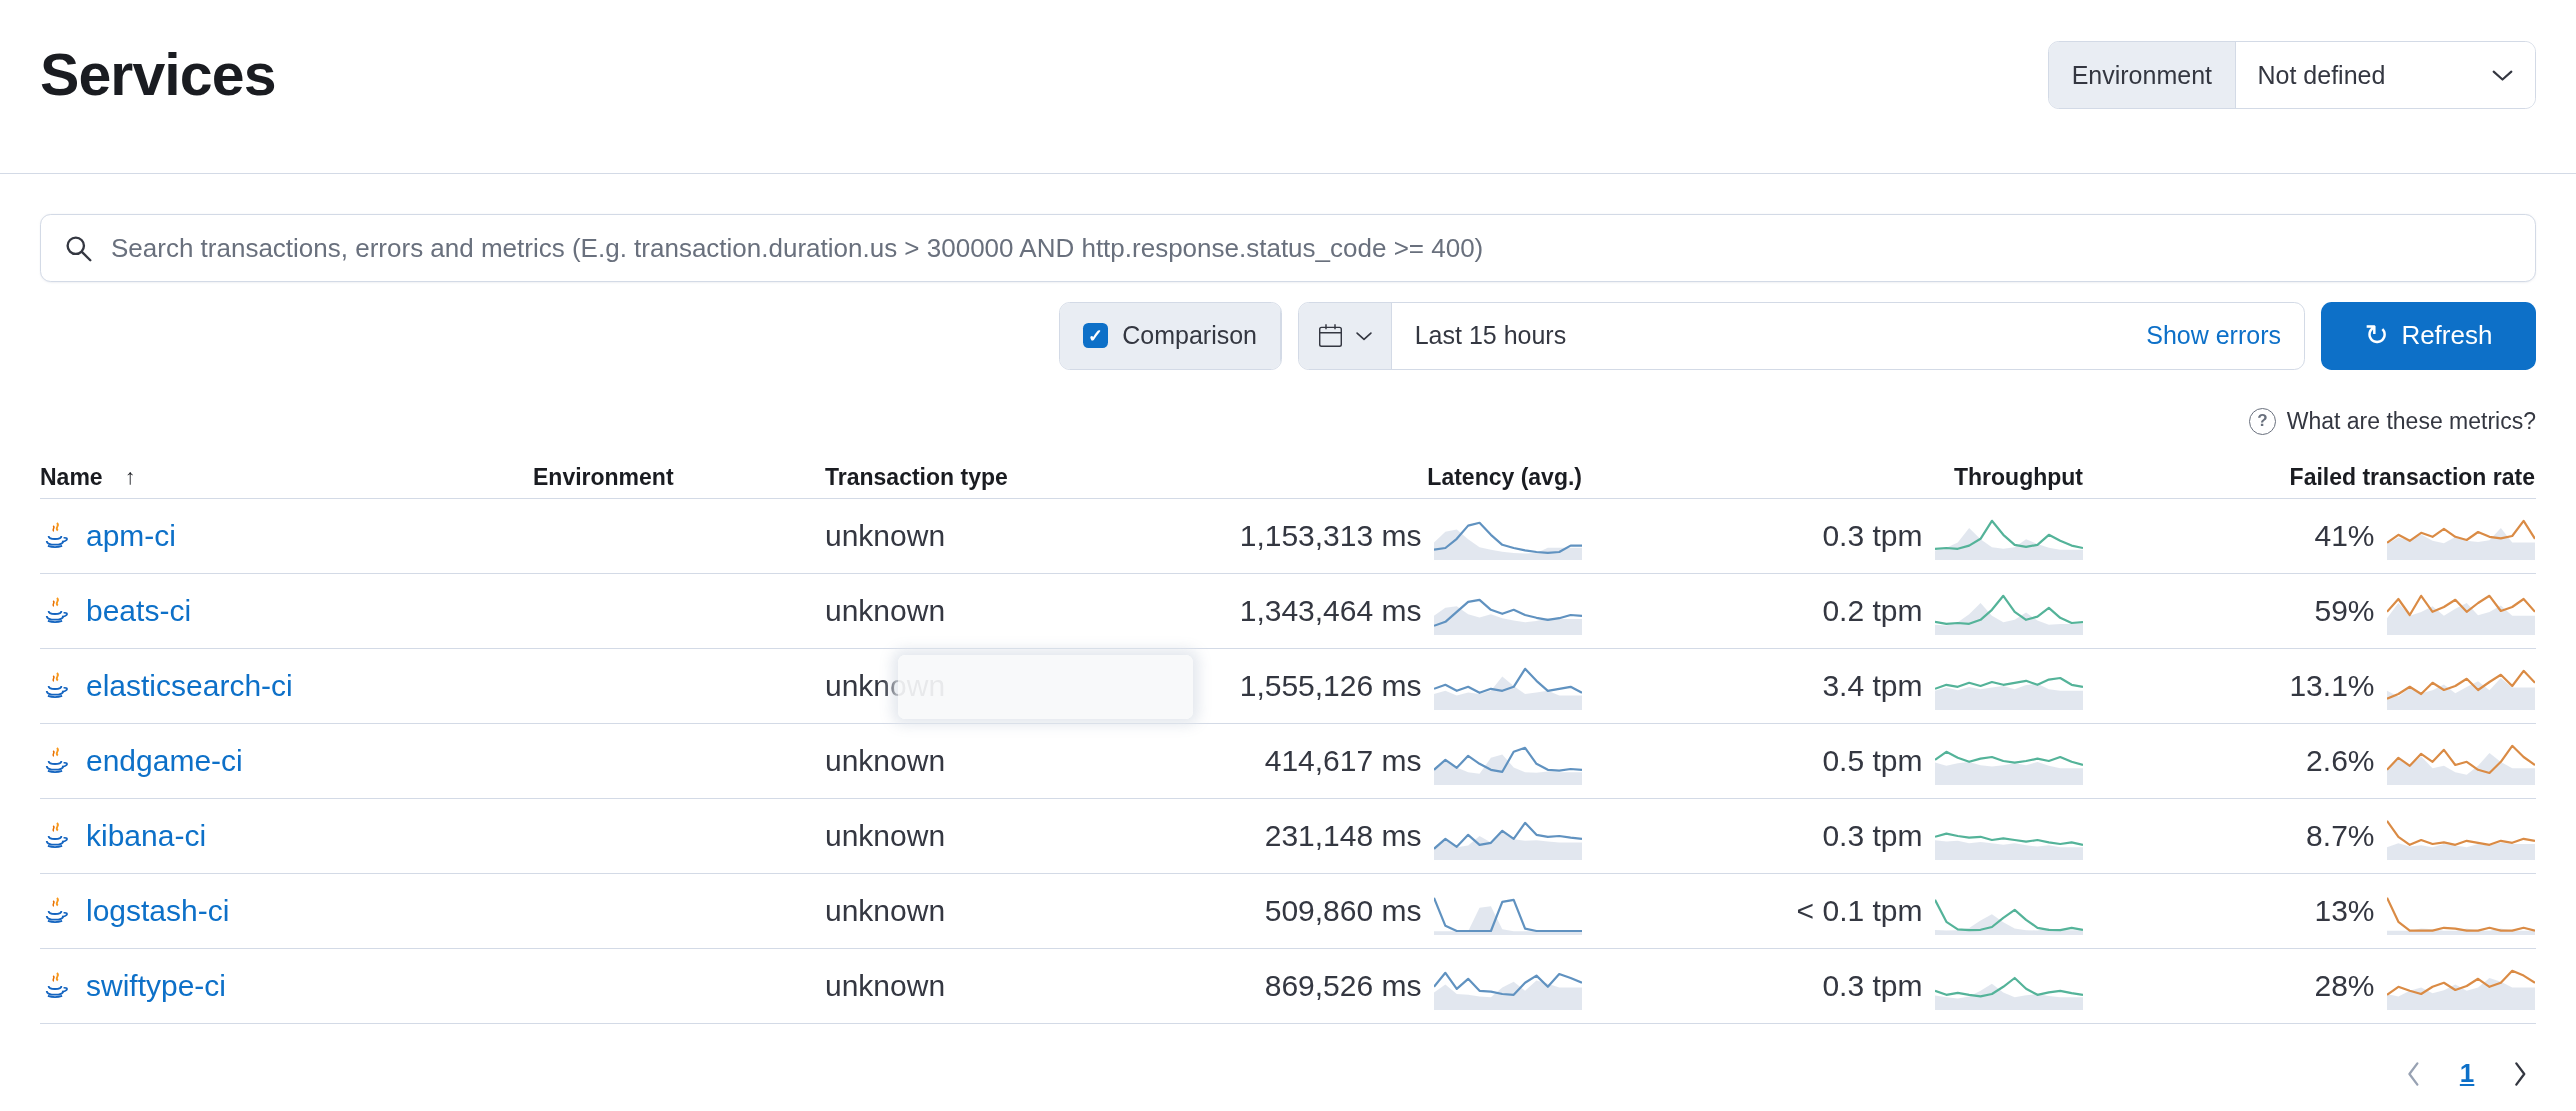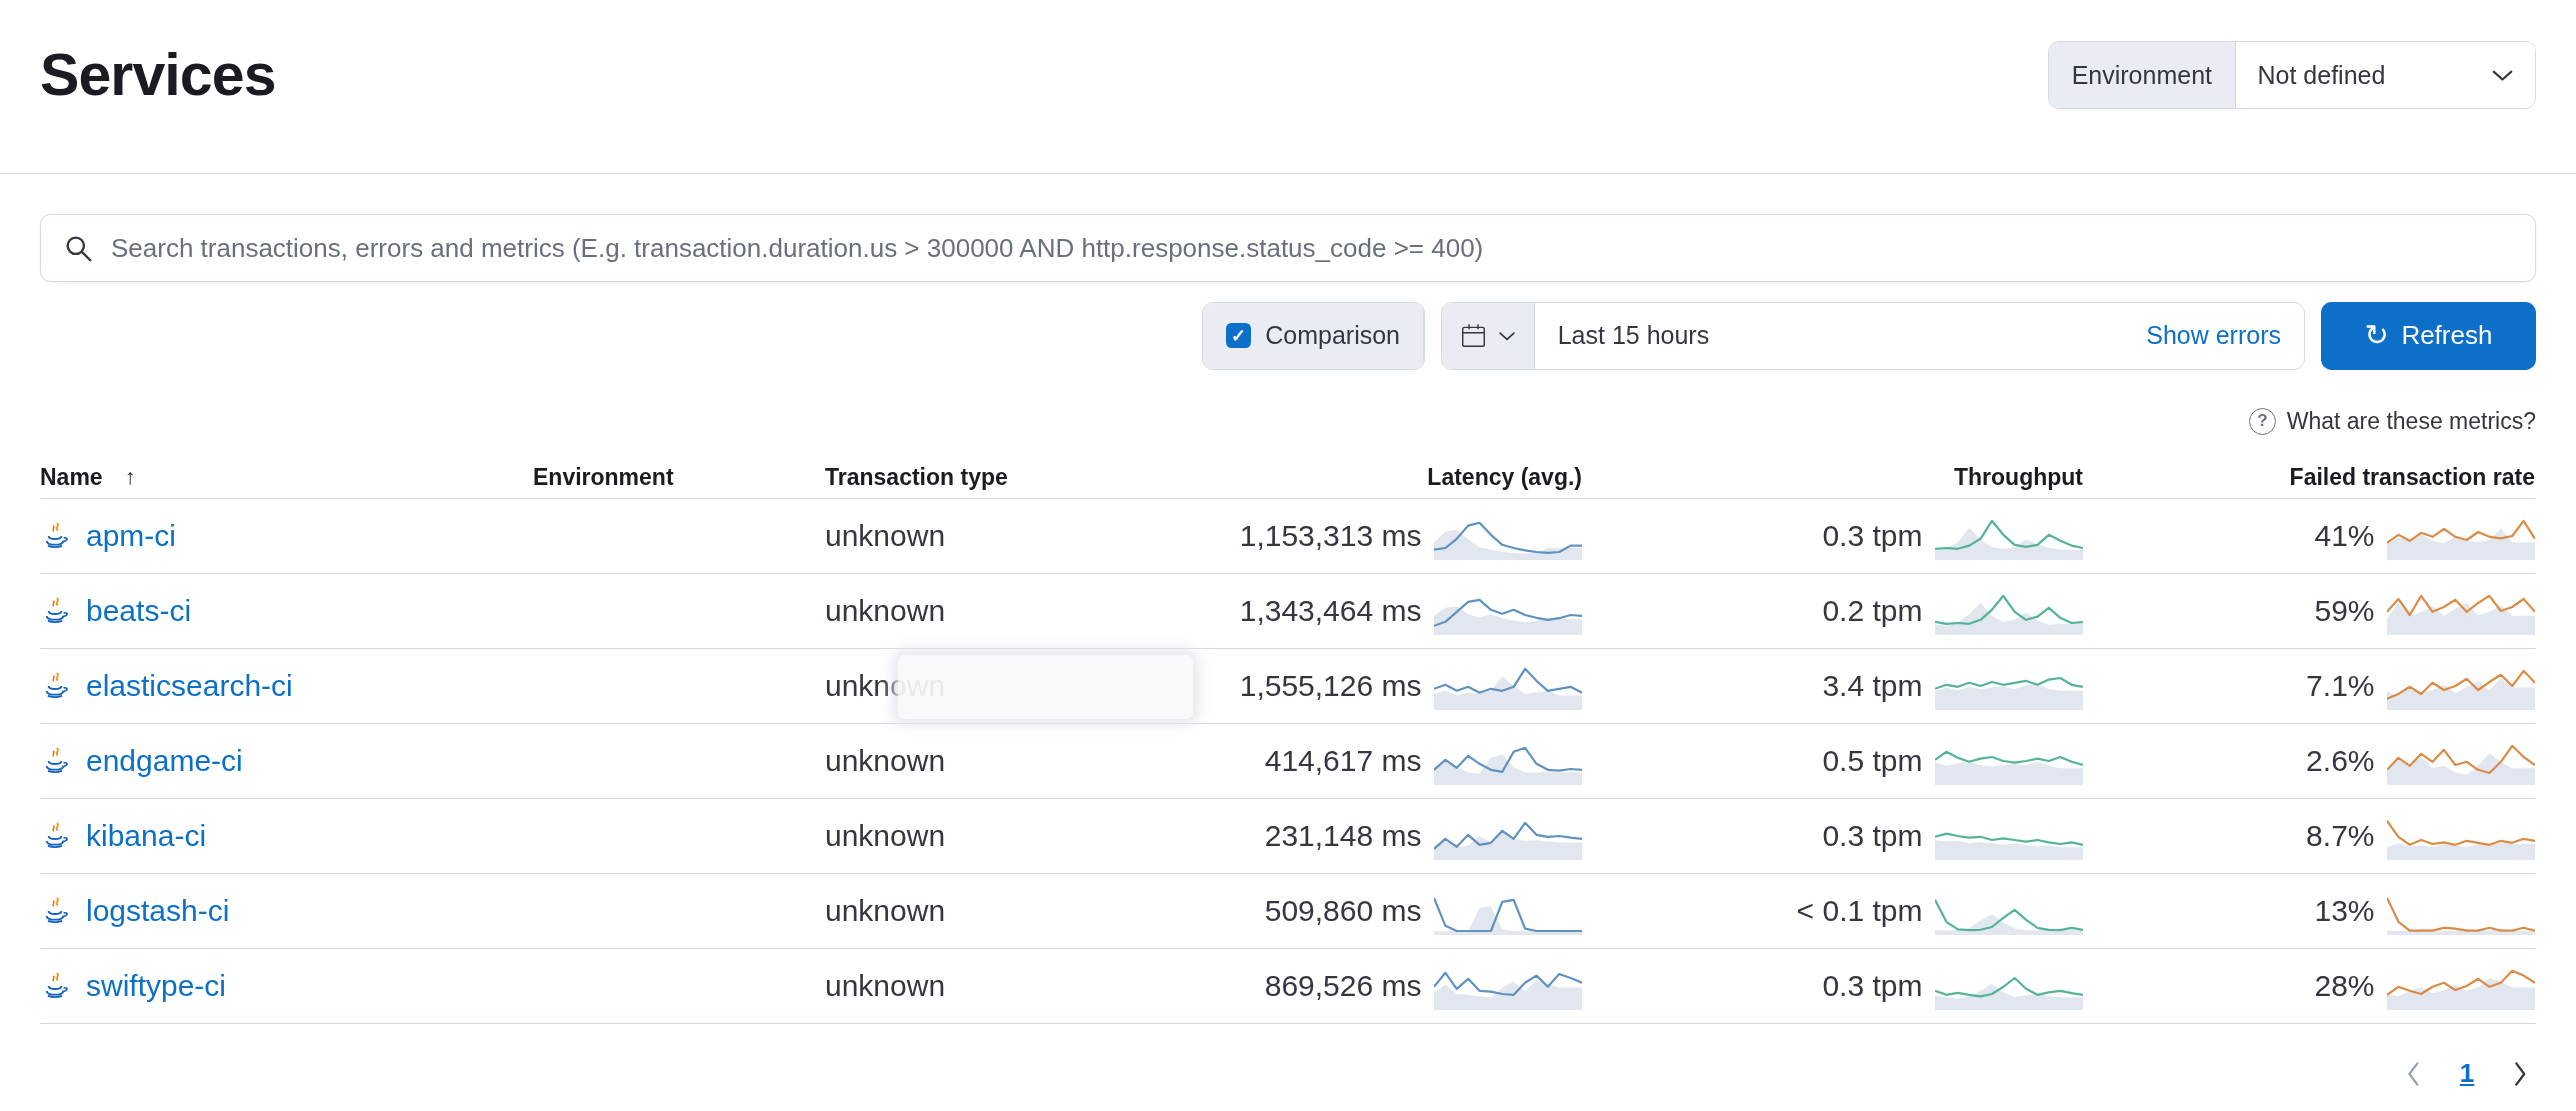--- a/index.html
+++ b/index.html
@@ -33,21 +33,21 @@
   .search-box input::placeholder { color:#69707d; opacity:1; }
 
   
   .controls-row { margin-top:19.7px; padding:0 40px; display:flex; justify-content:flex-end;
                   gap:16px; height:68px; }
   .checkbox { width:25px; height:25px; border-radius:5.4px; background:var(--primary,#0d70c8);
               display:flex; align-items:center; justify-content:center; color:#fff;
               font-size:18px; font-weight:700; flex:0 0 auto; }
   .cmp-label-seg { gap:14.3px; }
   .cmp-group .ig-value.select { min-width:299px; }
-  .date-group { width:864px; }
+  .date-group { width:1007px; }
   .date-quick { background:#e9edf3; display:flex; align-items:center; gap:10.7px;
                 padding:0 18px; border-right:0.9px solid #d3dae6; }
   .cal-icon { width:27px; height:27px; }
   .cal-icon rect, .cal-icon line { stroke:#343741; stroke-width:1.6; fill:none; }
   .date-main { flex:1; display:flex; align-items:center; padding:0 23px; }
   .show-dates { color:var(--link,#0d70c8); font-weight:500; padding-right:23px;
                 display:flex; align-items:center; text-decoration:none; white-space:nowrap; }
   .refresh-btn { height:68px; min-width:215px; border:none; border-radius:10.7px;
                  background:var(--primary,#0d70c8); color:#fff; font-size:26px; font-weight:500;
                  font-family:"Liberation Sans", sans-serif; display:flex; align-items:center;
@@ -259,21 +259,21 @@
           </svg>
     </div>
     <div class="num-cell">
       <span class="thr-val">3.4 tpm</span>
       <svg class="spark spark-thr" viewBox="0 0 100 30" preserveAspectRatio="none">
             <path d="M0,30 L0,18 L7.6923076923076925,16 L15.384615384615385,17.6 L23.076923076923077,15.6 L30.76923076923077,17 L38.46153846153847,16 L46.15384615384615,15 L53.84615384615385,17 L61.53846153846154,14.399999999999999 L69.23076923076923,13.600000000000001 L76.92307692307693,17 L84.61538461538461,18 L92.3076923076923,18 L100,18 L100,30 Z" fill="#d3dae6" opacity="0.65"></path>
             <polyline points="0,16.75 7.6923076923076925,14.249999999999998 15.384615384615385,15.5 23.076923076923077,13 30.76923076923077,15 38.46153846153847,12.5 46.15384615384615,14.249999999999998 53.84615384615385,13 61.53846153846154,11.75 69.23076923076923,14.249999999999998 76.92307692307693,11 84.61538461538461,10 92.3076923076923,14.249999999999998 100,15.5" fill="none" stroke="#54b399" stroke-width="2.2" vector-effect="non-scaling-stroke" stroke-linejoin="round"></polyline>
           </svg>
     </div>
     <div class="num-cell">
-      <span class="fail-val">7.1%</span>
+      <span class="fail-val">13.1%</span>
       <svg class="spark spark-fail" viewBox="0 0 100 30" preserveAspectRatio="none">
             <path d="M0,30 L0,18 L7.6923076923076925,21.6 L15.384615384615385,16 L23.076923076923077,19.6 L30.76923076923077,17.6 L38.46153846153847,14.000000000000002 L46.15384615384615,19.6 L53.84615384615385,15.6 L61.53846153846154,11.999999999999996 L69.23076923076923,17.6 L76.92307692307693,9.999999999999996 L84.61538461538461,16 L92.3076923076923,16 L100,16 L100,30 Z" fill="#d3dae6" opacity="0.65"></path>
             <polyline points="0,23 7.6923076923076925,20 15.384615384615385,15.5 23.076923076923077,20 30.76923076923077,13 38.46153846153847,17.5 46.15384615384615,15 53.84615384615385,10.5 61.53846153846154,17.5 69.23076923076923,12.5 76.92307692307693,8 84.61538461538461,15 92.3076923076923,5.5 100,13" fill="none" stroke="#da8b45" stroke-width="2.2" vector-effect="non-scaling-stroke" stroke-linejoin="round"></polyline>
           </svg>
     </div>
   <div class="redaction"></div>
       </div>
 
   <div class="trow">
     <div class="name-cell">

